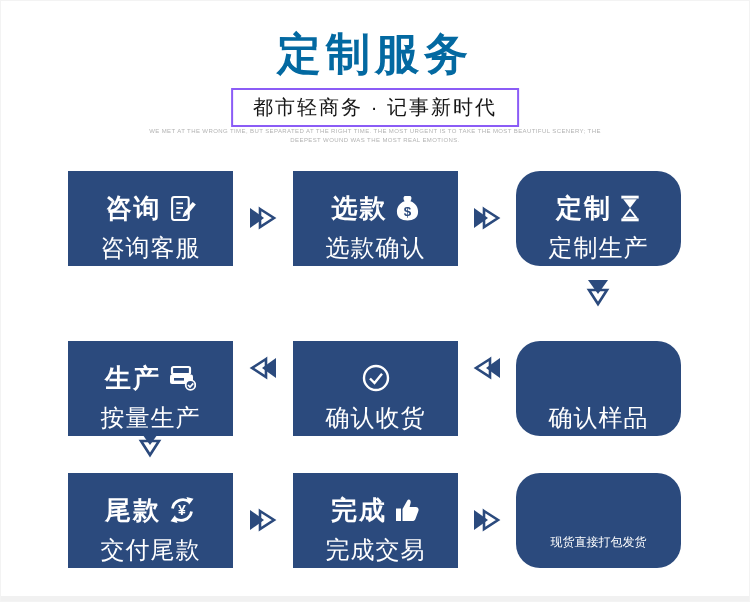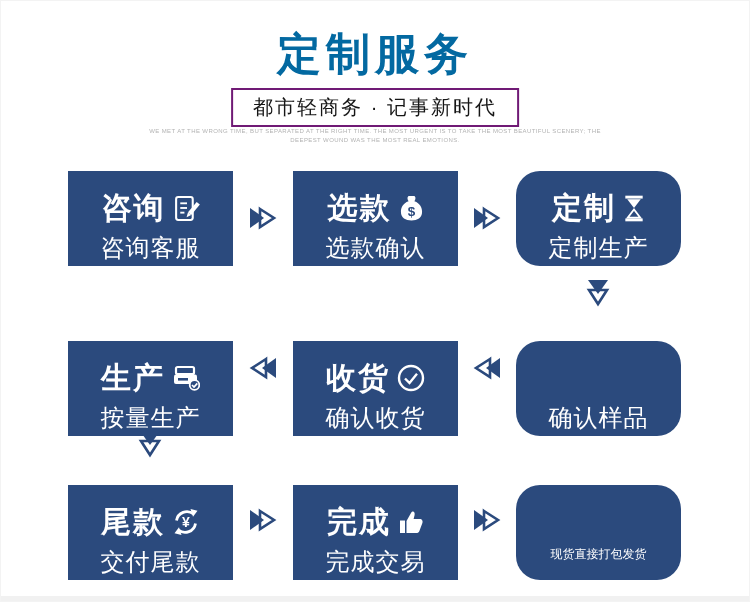--- a/index.html
+++ b/index.html
@@ -13,49 +13,49 @@
     position:absolute; left:0; bottom:0; width:100%; height:5px;
     background:#f1f1f1;
   }
   .main-title {
     position:absolute; top:24px; left:0; width:100%;
     text-align:center; font-size:44px; font-weight:bold;
     color:#0369a1; letter-spacing:5px;
   }
   .subtitle-box {
     position:absolute; top:87px; left:50%; transform:translateX(-50%);
-    border:2px solid #701a75; padding:4px 20px;
+    border:2px solid #8b5cf6; padding:4px 20px;
     font-size:20px; color:#161616; letter-spacing:2px; white-space:nowrap;
   }
   .tagline {
     position:absolute; left:0; width:100%; text-align:center;
     color:#b3b3b3; font-size:6px; letter-spacing:0.4px;
   }
   .tagline.l1 { top:127px; }
   .tagline.l2 { top:136px; }
 
   .box {
     position:absolute; width:165px; height:95px;
     background:var(--box-blue,#2b4a7d); color:#fff;
   }
   .box-title-row {
     position:absolute; top:17px; left:0; width:100%; height:40px;
     display:flex; align-items:center; justify-content:center; gap:7px;
   }
-  .box-title { font-size:30px; font-weight:bold; letter-spacing:2px; line-height:1; }
+  .box-title { font-size:26px; font-weight:bold; letter-spacing:2px; line-height:1; }
   .box-icon { display:inline-flex; align-items:center; }
   .box-sub {
     position:absolute; top:61px; left:0; width:100%;
     text-align:center; font-size:24px; letter-spacing:1px;
   }
   .box-sub.long { font-size:12px; letter-spacing:0; }
 
   
   .c1 { left:67px; }  .c2 { left:292px; } .c3 { left:515px;border-radius:24px; }
-  .r1 { top:170px; }  .r2 { top:340px; }  .r3 { top:472px;margin-top:12px; }
+  .r1 { top:170px; }  .r2 { top:340px; }  .r3 { top:472px; }
 
   .arrow { position:absolute; width:32px; height:26px; }
   .arrow svg { display:block; width:100%; height:100%; }
   .arrow.left  { transform:scaleX(-1); }
   .arrow.down  { transform:rotate(90deg); }
 </style>
 </head>
 <body>
 
 <div class="page">
@@ -127,21 +127,20 @@
           <circle cx="22.5" cy="20" r="4.8" fill="#2b4a7d" stroke="#fff" stroke-width="1.8"></circle>
           <path d="M20,20 L22,22 L25.3,18.4" stroke="#fff" stroke-width="1.7" fill="none"></path>
         </svg>
       </span>
     </div>
     <div class="box-sub">按量生产</div>
   </div>
 
   <div class="box c2 r2">
     <div class="box-title-row">
-      <span class="box-title">收货</span>
       <span class="box-icon">
         <svg width="28" height="28" viewBox="0 0 28 28">
           <circle cx="14" cy="14" r="12" fill="none" stroke="#fff" stroke-width="2.4"></circle>
           <path d="M8,14.5 L12.5,19 L20,9.8" stroke="#fff" stroke-width="2.4" fill="none"></path>
         </svg>
       </span>
     </div>
     <div class="box-sub">确认收货</div>
   </div>
 

